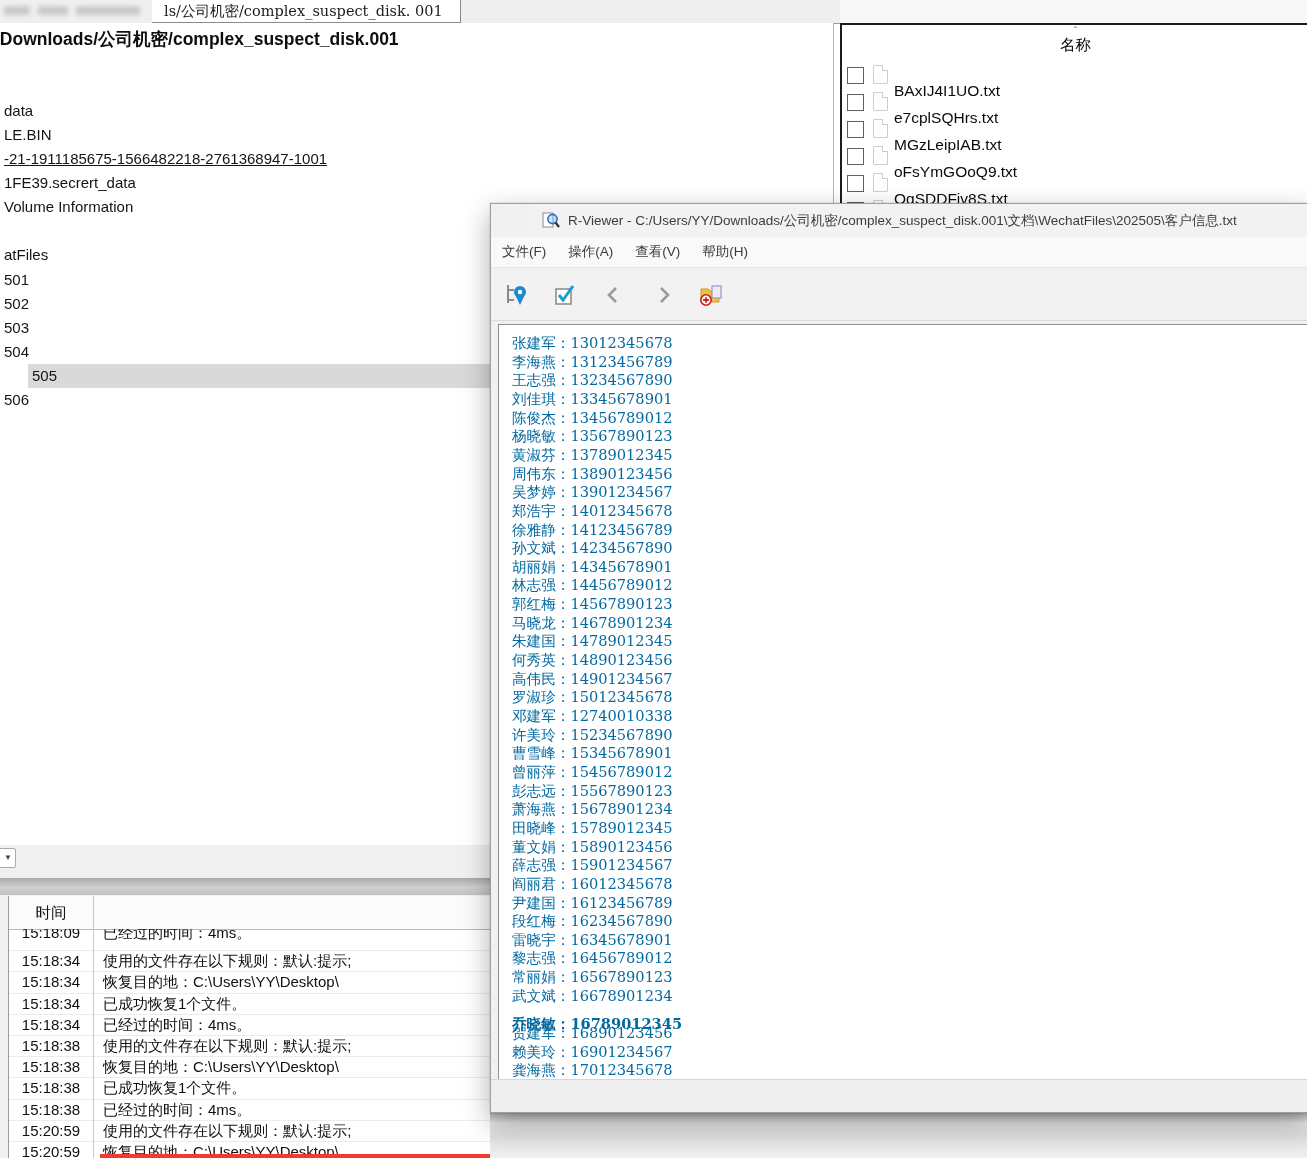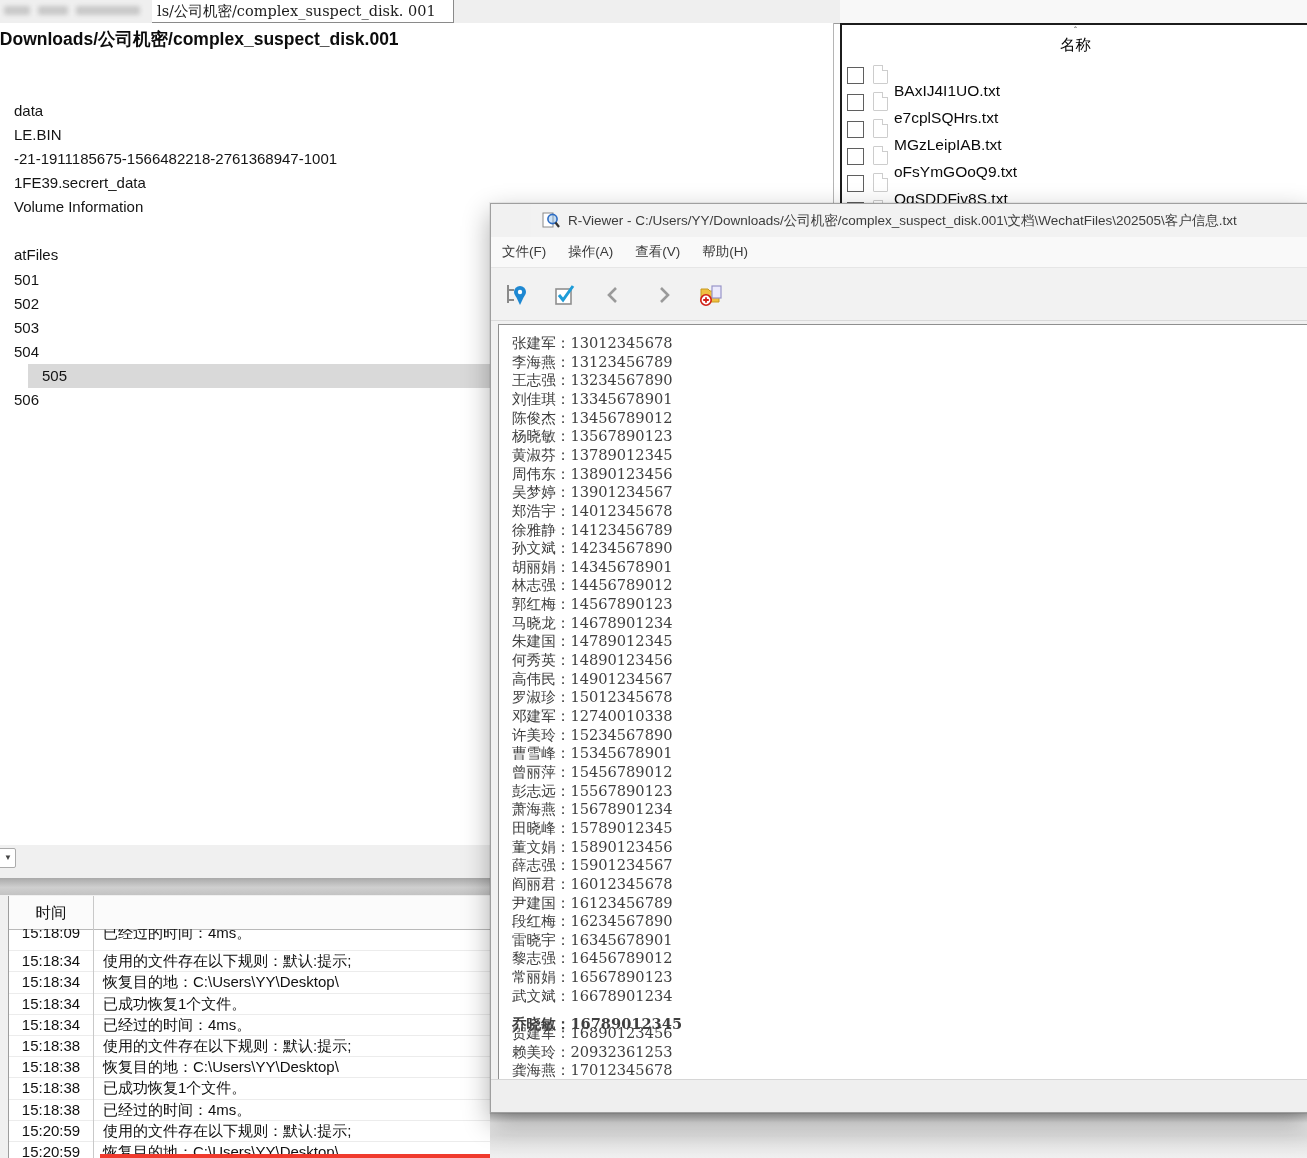--- a/index.html
+++ b/index.html
@@ -4,28 +4,28 @@
 <style>
   html,body{margin:0;padding:0;background:#fff;}
   #screen{position:relative;width:1307px;height:1158px;overflow:hidden;
           font-family:"Liberation Sans","DejaVu Sans",sans-serif;background:#fff;}
   
   .top-strip{position:absolute;left:0;top:0;width:840px;height:23px;background:#efefef;border-bottom:1px solid #9a9a9a;}
   .blur-blob{position:absolute;top:6px;height:9px;background:#c9c9c9;border-radius:2px;filter:blur(2px);}
   .addr-box{position:absolute;left:152px;top:0;width:296px;height:22px;background:#fff;
             border-right:1px solid #8a8a8a;border-bottom:1px solid #8a8a8a;
             font-family:"DejaVu Serif",serif;font-size:14.5px;color:#1c1c1c;
-            line-height:22px;white-space:nowrap;overflow:hidden;padding-left:5px;}
+            line-height:22px;white-space:nowrap;overflow:hidden;padding-left:12px;}
   .top-right-strip{position:absolute;left:840px;top:0;width:467px;height:23px;background:#f8f8f8;}
   
   .left-panel{position:absolute;left:0;top:23px;width:833px;height:822px;background:#fff;border-right:1px solid #b5b5b5;}
   .lp-title{position:absolute;left:-5px;top:4px;font-size:17.5px;font-weight:bold;color:#0d0d0d;white-space:nowrap;}
   .tree-row{position:absolute;left:0;height:24px;width:481px;line-height:24px;font-size:15px;color:#141414;white-space:nowrap;}
   .tree-row.sel{background:#d9d9d9;margin-left:28px;}
-  .tree-row span{padding-left:14px;}
+  .tree-row span{padding-left:4px;}
   
   .right-panel{position:absolute;left:840px;top:23px;width:467px;height:380px;background:#fff;
                border-left:2px solid #1c1c1c;border-top:2px solid #1c1c1c;}
   .name-header{position:absolute;top:10px;left:0;width:100%;text-align:center;font-size:15.5px;color:#000;}
   .sort-caret{position:absolute;top:1px;left:0;width:100%;text-align:center;font-size:9px;color:#555;line-height:8px;}
   .file-row{position:absolute;left:0;width:100%;height:27px;}
   .file-check{position:absolute;left:5px;top:5px;width:15px;height:15px;border:1.6px solid #5f5f5f;background:#fff;}
   .file-doc{position:absolute;left:31px;top:3px;width:13px;height:17px;border:1.4px solid #cdcdcd;border-radius:1px;background:#fff;}
   .file-doc:before{content:"";position:absolute;right:-1px;top:-1px;width:5px;height:5px;background:#fff;border-left:1.4px solid #cdcdcd;border-bottom:1.4px solid #cdcdcd;}
   .file-name{position:absolute;left:52px;top:16px;line-height:26px;font-size:15.5px;color:#0a0a0a;white-space:nowrap;}
@@ -48,21 +48,21 @@
           border:1px solid #9f9f9f;box-shadow:0 10px 26px rgba(0,0,0,.32),0 0 0 1px rgba(0,0,0,.06);
           overflow:hidden;box-sizing:border-box;}
   .v-titlebar{position:absolute;left:0;top:0;width:100%;height:33px;background:#f2f2f2;margin-left:40px;}
   .v-icon{position:absolute;left:11px;top:8px;width:18px;height:17px;}
   .v-title{position:absolute;left:37px;top:0;line-height:33px;font-size:13.5px;color:#3c3c3c;white-space:nowrap;}
   .v-menubar{position:absolute;left:0;top:33px;width:100%;height:30px;background:#f9f9f9;display:flex;align-items:center;box-sizing:border-box;}
   .v-menuitem{font-size:13.5px;color:#3a3a3a;padding:0 11px;line-height:30px;}
   .v-toolbar{position:absolute;left:0;top:63px;width:100%;height:54px;background:#f2f2f2;border-top:1px solid #e6e6e6;border-bottom:1px solid #dadada;box-sizing:border-box;}
   .tb-ico{position:absolute;top:15px;width:24px;height:24px;}
   .v-content{position:absolute;left:7px;top:120px;right:-2px;height:756px;background:#fff;border:1px solid #8f8f8f;overflow:hidden;box-sizing:border-box;}
-  .c-line{position:absolute;left:13px;height:18.65px;line-height:18.65px;font-size:14.6px;color:#404040;
+  .c-line{position:absolute;left:13px;height:18.65px;line-height:18.65px;font-size:14.6px;color:#0369a1;
           font-family:"DejaVu Serif",serif;white-space:nowrap;}
   .v-status{position:absolute;left:0;bottom:0;width:100%;height:32px;background:#efefef;border-top:1px solid #d6d6d6;}
   .under-band{position:absolute;left:490px;top:1113px;width:817px;height:45px;
               background:linear-gradient(180deg,#b3b3b3 0,#e9e9e9 22%,#dedede 50%,#f0f0f0 100%);}
 </style>
 </head>
 <body>
 
 <div id="screen">
 
@@ -72,21 +72,21 @@
     <div class="blur-blob" style="left:76px;width:64px;"></div>
     <div class="addr-box">ls/公司机密/complex_suspect_disk. 001</div>
   </div>
   <div class="top-right-strip"></div>
 
   <div class="left-panel">
     <div class="lp-title">/Downloads/公司机密/complex_suspect_disk.001</div>
     <div id="tree-rows">
         <div class="tree-row" style="top: 76px;"><span>data</span></div>
         <div class="tree-row" style="top: 100px;"><span>LE.BIN</span></div>
-        <div class="tree-row" style="top: 124px;"><span>-21-1911185675-1566482218-2761368947-1001</span></div>
+        <div class="tree-row" style="top: 124px; text-decoration: underline;"><span>-21-1911185675-1566482218-2761368947-1001</span></div>
         <div class="tree-row" style="top: 148px;"><span>1FE39.secrert_data</span></div>
         <div class="tree-row" style="top: 172px;"><span>Volume Information</span></div>
         <div class="tree-row" style="top: 220px;"><span>atFiles</span></div>
         <div class="tree-row" style="top: 245px;"><span>501</span></div>
         <div class="tree-row" style="top: 269px;"><span>502</span></div>
         <div class="tree-row" style="top: 293px;"><span>503</span></div>
         <div class="tree-row" style="top: 317px;"><span>504</span></div>
         <div class="tree-row sel" style="top: 341px; background: rgb(217, 217, 217);"><span>505</span></div>
         <div class="tree-row" style="top: 365px;"><span>506</span></div>
       </div>
@@ -263,19 +263,19 @@
         <div class="c-line" style="top: 531.2px;"><span>薛志强</span><span>：</span><span>15901234567</span></div>
         <div class="c-line" style="top: 549.85px;"><span>阎丽君</span><span>：</span><span>16012345678</span></div>
         <div class="c-line" style="top: 568.5px;"><span>尹建国</span><span>：</span><span>16123456789</span></div>
         <div class="c-line" style="top: 587.15px;"><span>段红梅</span><span>：</span><span>16234567890</span></div>
         <div class="c-line" style="top: 605.8px;"><span>雷晓宇</span><span>：</span><span>16345678901</span></div>
         <div class="c-line" style="top: 624.45px;"><span>黎志强</span><span>：</span><span>16456789012</span></div>
         <div class="c-line" style="top: 643.1px;"><span>常丽娟</span><span>：</span><span>16567890123</span></div>
         <div class="c-line" style="top: 661.75px;"><span>武文斌</span><span>：</span><span>16678901234</span></div>
         <div class="c-line" style="top: 690px; font-weight: bold;"><span>乔晓敏</span><span>：</span><span>16789012345</span></div>
         <div class="c-line" style="top: 699.05px;"><span>贺建军</span><span>：</span><span>16890123456</span></div>
-        <div class="c-line" style="top: 717.7px;"><span>赖美玲</span><span>：</span><span>20932361253</span></div>
+        <div class="c-line" style="top: 717.7px;"><span>赖美玲</span><span>：</span><span>16901234567</span></div>
         <div class="c-line" style="top: 736.35px;"><span>龚海燕</span><span>：</span><span>17012345678</span></div>
       </div>
     <div class="v-status"></div>
   </div>
 
 </div>
 
 </body></html>

